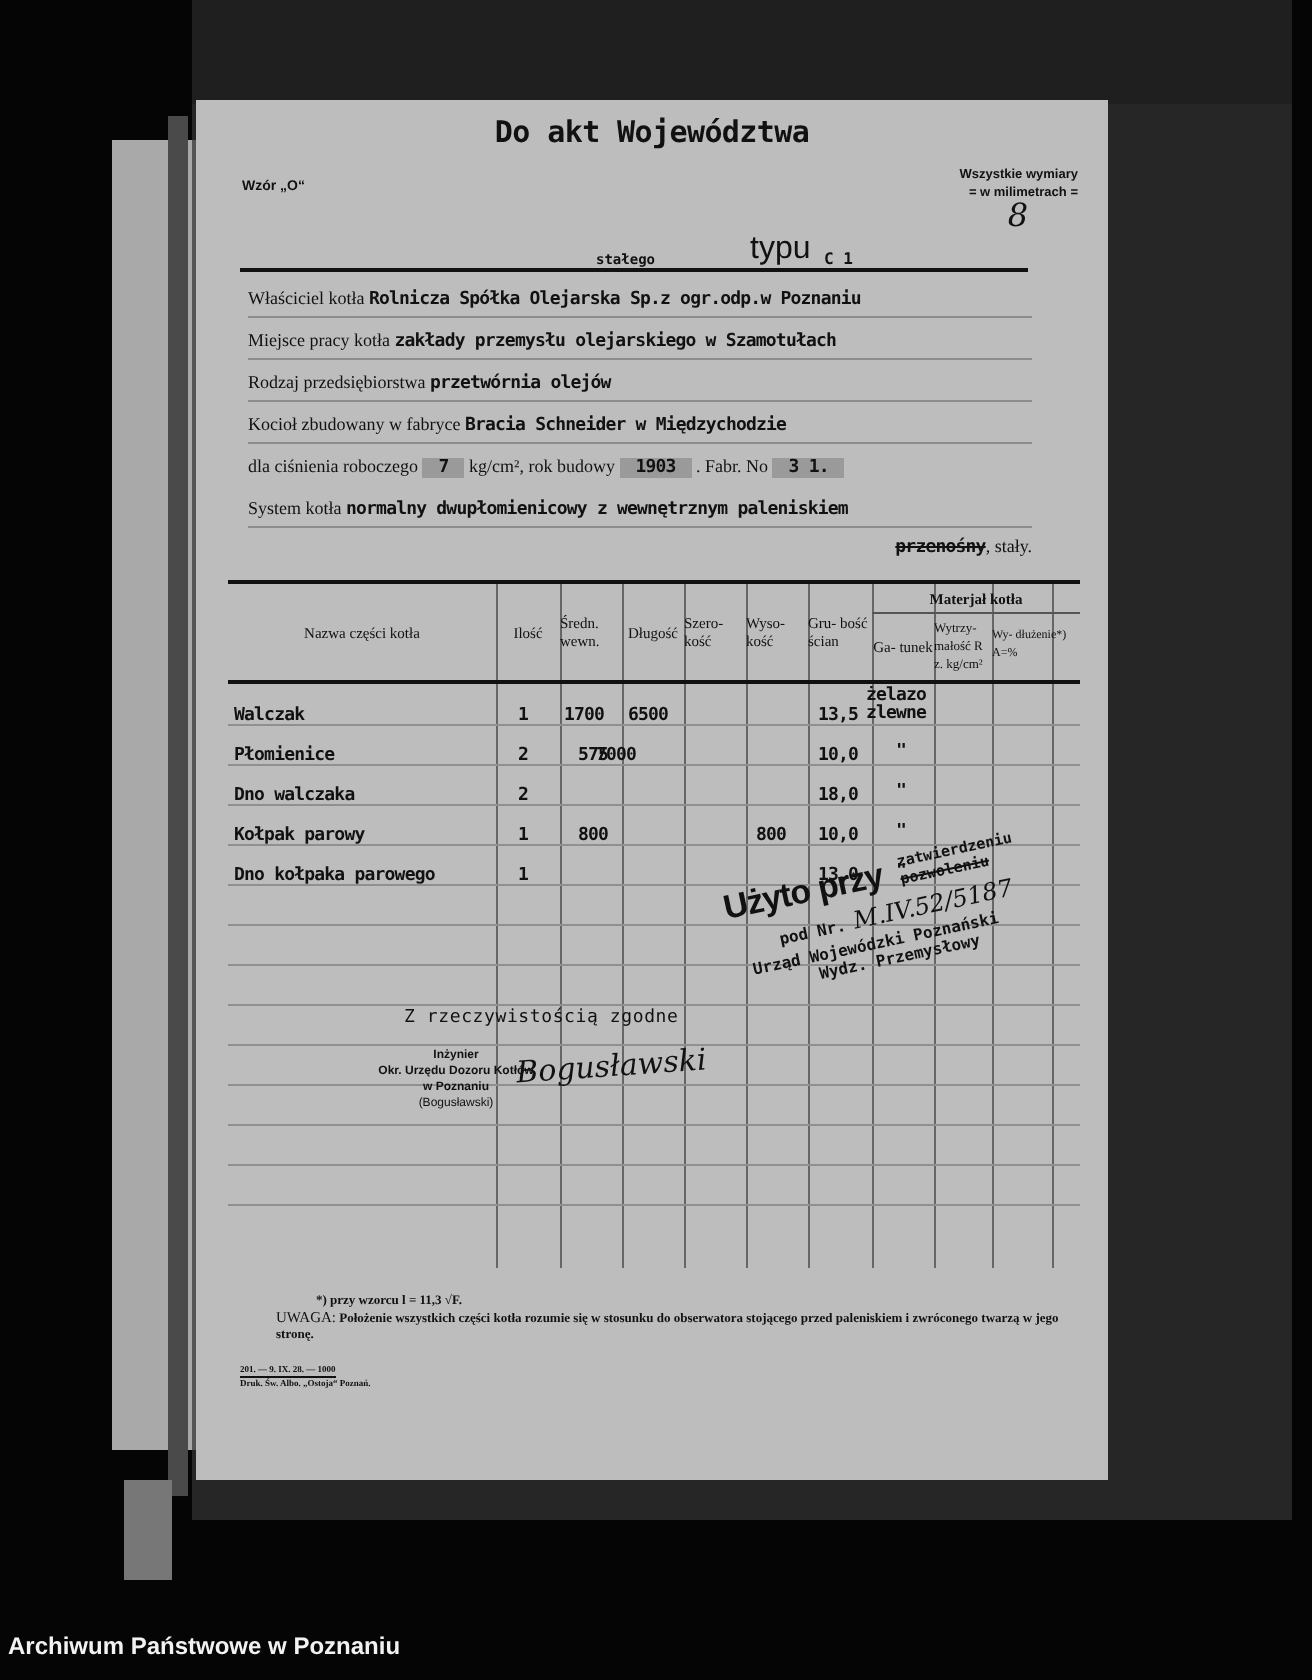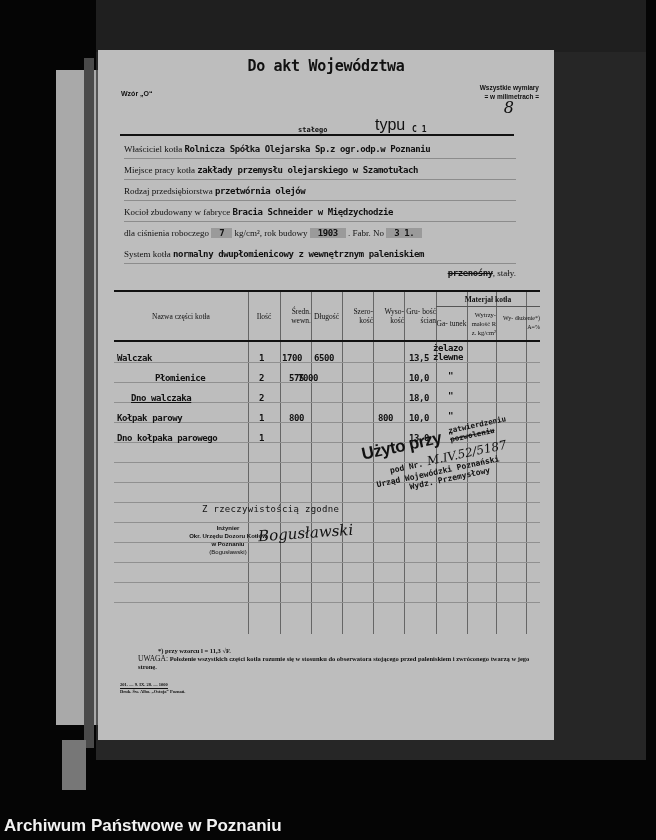--- a/index.html
+++ b/index.html
@@ -21,39 +21,39 @@
   .typu-val { position:absolute; left:292px; bottom:0px; font-family:"DejaVu Sans Mono", monospace; font-size:8px; font-weight:bold; }
   .field { position:absolute; left:26px; width:392px; height:14px; border-bottom:1px solid #8c8c8c; font-size:9px; white-space:nowrap; }
   .field .lbl { font-family:"Liberation Serif", serif; font-size:9px; }
   .field .val { font-family:"DejaVu Sans Mono", monospace; font-size:9px; font-weight:bold; letter-spacing:-0.4px; }
   .hl { background:#9a9a9a; padding:0 8px; }
   .strike { text-decoration:line-through; }
   .table { position:absolute; left:16px; top:240px; width:426px; height:342px; border-top:2px solid #111; }
   .table .head-bottom { position:absolute; left:0; top:48px; width:100%; border-top:2px solid #111; }
   .vline { position:absolute; top:0; height:342px; border-left:1px solid #666; }
   .hline { position:absolute; left:0; width:100%; border-top:1px solid #909090; }
-  .th { position:absolute; font-family:"Liberation Serif", serif; font-size:7.5px; text-align:right; line-height:9px; display:flex; align-items:center; justify-content:center; }
+  .th { position:absolute; font-family:"Liberation Serif", serif; font-size:7.5px; text-align:left; line-height:9px; display:flex; align-items:center; justify-content:center; }
   .td { position:absolute; font-family:"DejaVu Sans Mono", monospace; font-size:9px; font-weight:bold; letter-spacing:-0.4px; white-space:nowrap; }
   .zgodne { position:absolute; left:104px; top:454px; font-family:"DejaVu Sans Mono", monospace; font-size:9px; letter-spacing:0.3px; }
   .inz { position:absolute; left:90px; top:474px; width:80px; text-align:center; font-family:"Liberation Sans", sans-serif; font-size:6px; font-weight:bold; line-height:8px; }
   .sig { position:absolute; left:160px; top:474px; font-family:"DejaVu Serif", serif; font-style:italic; font-size:15px; transform:rotate(-4deg); }
   .stamp { position:absolute; left:262px; top:395px; transform:rotate(-12deg); transform-origin:left top; font-family:"Liberation Sans", sans-serif; color:#111; }
   .stamp .big { font-size:17px; font-weight:bold; letter-spacing:-0.5px; }
   .stamp .stack { display:inline-block; vertical-align:top; font-family:"DejaVu Sans Mono", monospace; font-size:7.5px; font-weight:bold; line-height:9px; margin-left:4px; }
   .stamp .stack .s { text-decoration:line-through; }
   .stamp .l2 { font-family:"DejaVu Sans Mono", monospace; font-size:8px; font-weight:bold; margin-left:24px; }
   .stamp .hand { font-family:"DejaVu Serif", serif; font-style:italic; font-size:12px; }
   .stamp .l3 { font-family:"DejaVu Sans Mono", monospace; font-size:8px; font-weight:bold; margin-left:8px; }
   .stamp .l4 { font-family:"DejaVu Sans Mono", monospace; font-size:8px; font-weight:bold; margin-left:40px; }
   .footnote { position:absolute; left:60px; top:597px; font-family:"Liberation Serif", serif; font-size:6.5px; font-weight:bold; }
   .uwaga { position:absolute; left:40px; top:605px; width:400px; font-family:"Liberation Serif", serif; font-size:6.5px; line-height:8px; }
   .uwaga .k { font-size:7.5px; }
   .printer { position:absolute; left:22px; top:632px; font-family:"Liberation Serif", serif; font-size:4.5px; font-weight:bold; line-height:6px; }
   .printer .t { border-bottom:1px solid #111; display:inline-block; }
-  .footer { position:absolute; left:4px; top:816px; color:#f2f2f2; font-family:"Liberation Sans", sans-serif; font-size:17px; font-weight:bold; }
+  .footer { position:absolute; left:4px; top:816px; color:#f2f2f2; font-family:"Liberation Sans", sans-serif; font-size:12px; font-weight:bold; }
 </style>
 </head>
 <body>
 
 <div class="backdrop"></div>
 <div class="backdrop-top"></div>
 <div class="spine"></div>
 <div class="spine-strip"></div>
 <div class="spine-bottom"></div>
 
@@ -145,29 +145,29 @@
 
     <div>
       <span class="td" style="left:3px; top:61px;">Walczak</span>
       <span class="td" style="left:145px; top:61px;">1</span>
       <span class="td" style="left:168px; top:61px;">1700</span>
       <span class="td" style="left:200px; top:61px;text-align:center;">6500</span>
       <span class="td" style="left:295px; top:61px;">13,5</span>
       <span class="td" style="left:316px; top:52px; width:36px; white-space:normal; line-height:9px; text-align:center;">żelazo zlewne</span>
     </div>
     <div>
-      <span class="td" style="left:3px; top:81px;margin-left:38px;">Płomienice</span>
+      <span class="td" style="left:3px; top:81px;">Płomienice</span>
       <span class="td" style="left:145px; top:81px;">2</span>
       <span class="td" style="left:175px; top:81px;">575</span>
       <span class="td" style="left:184px; top:81px;">7000</span>
       <span class="td" style="left:295px; top:81px;">10,0</span>
       <span class="td" style="left:334px; top:79px;">"</span>
     </div>
     <div>
-      <span class="td" style="left:17px; top:101px;text-decoration:underline;">Dno walczaka</span>
+      <span class="td" style="left:3px; top:101px;">Dno walczaka</span>
       <span class="td" style="left:145px; top:101px;">2</span>
       <span class="td" style="left:295px; top:101px;">18,0</span>
       <span class="td" style="left:334px; top:99px;">"</span>
     </div>
     <div>
       <span class="td" style="left:3px; top:121px;">Kołpak parowy</span>
       <span class="td" style="left:145px; top:121px;">1</span>
       <span class="td" style="left:175px; top:121px;">800</span>
       <span class="td" style="left:264px; top:121px;">800</span>
       <span class="td" style="left:295px; top:121px;">10,0</span>

